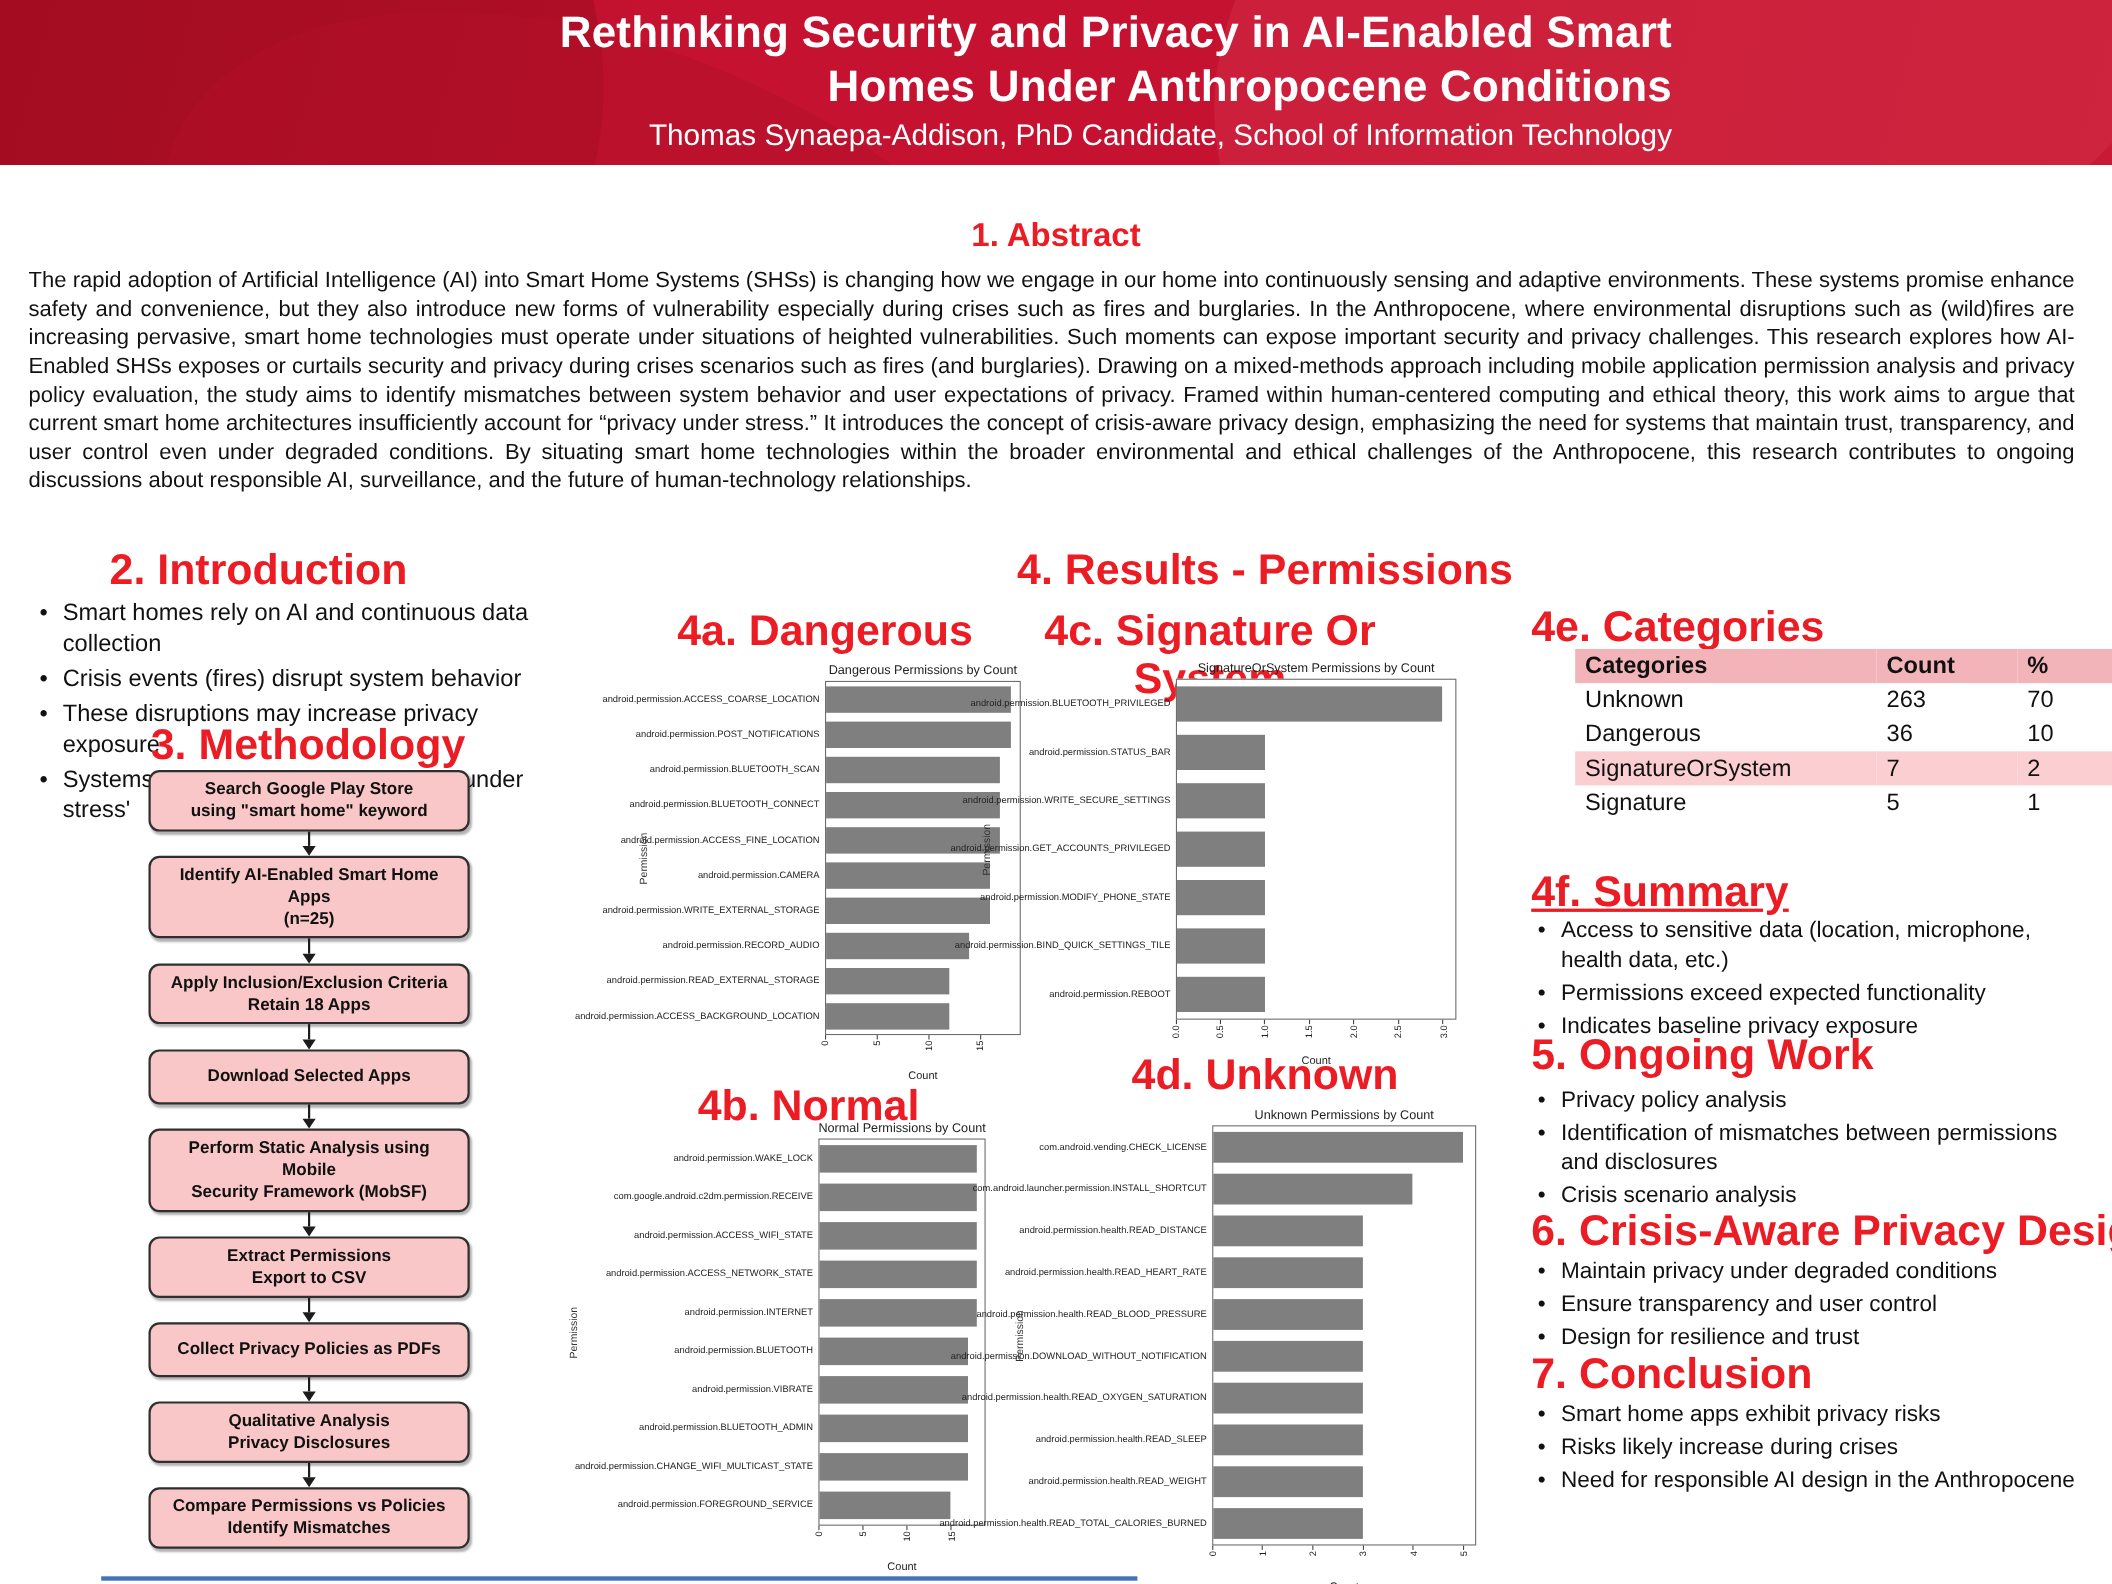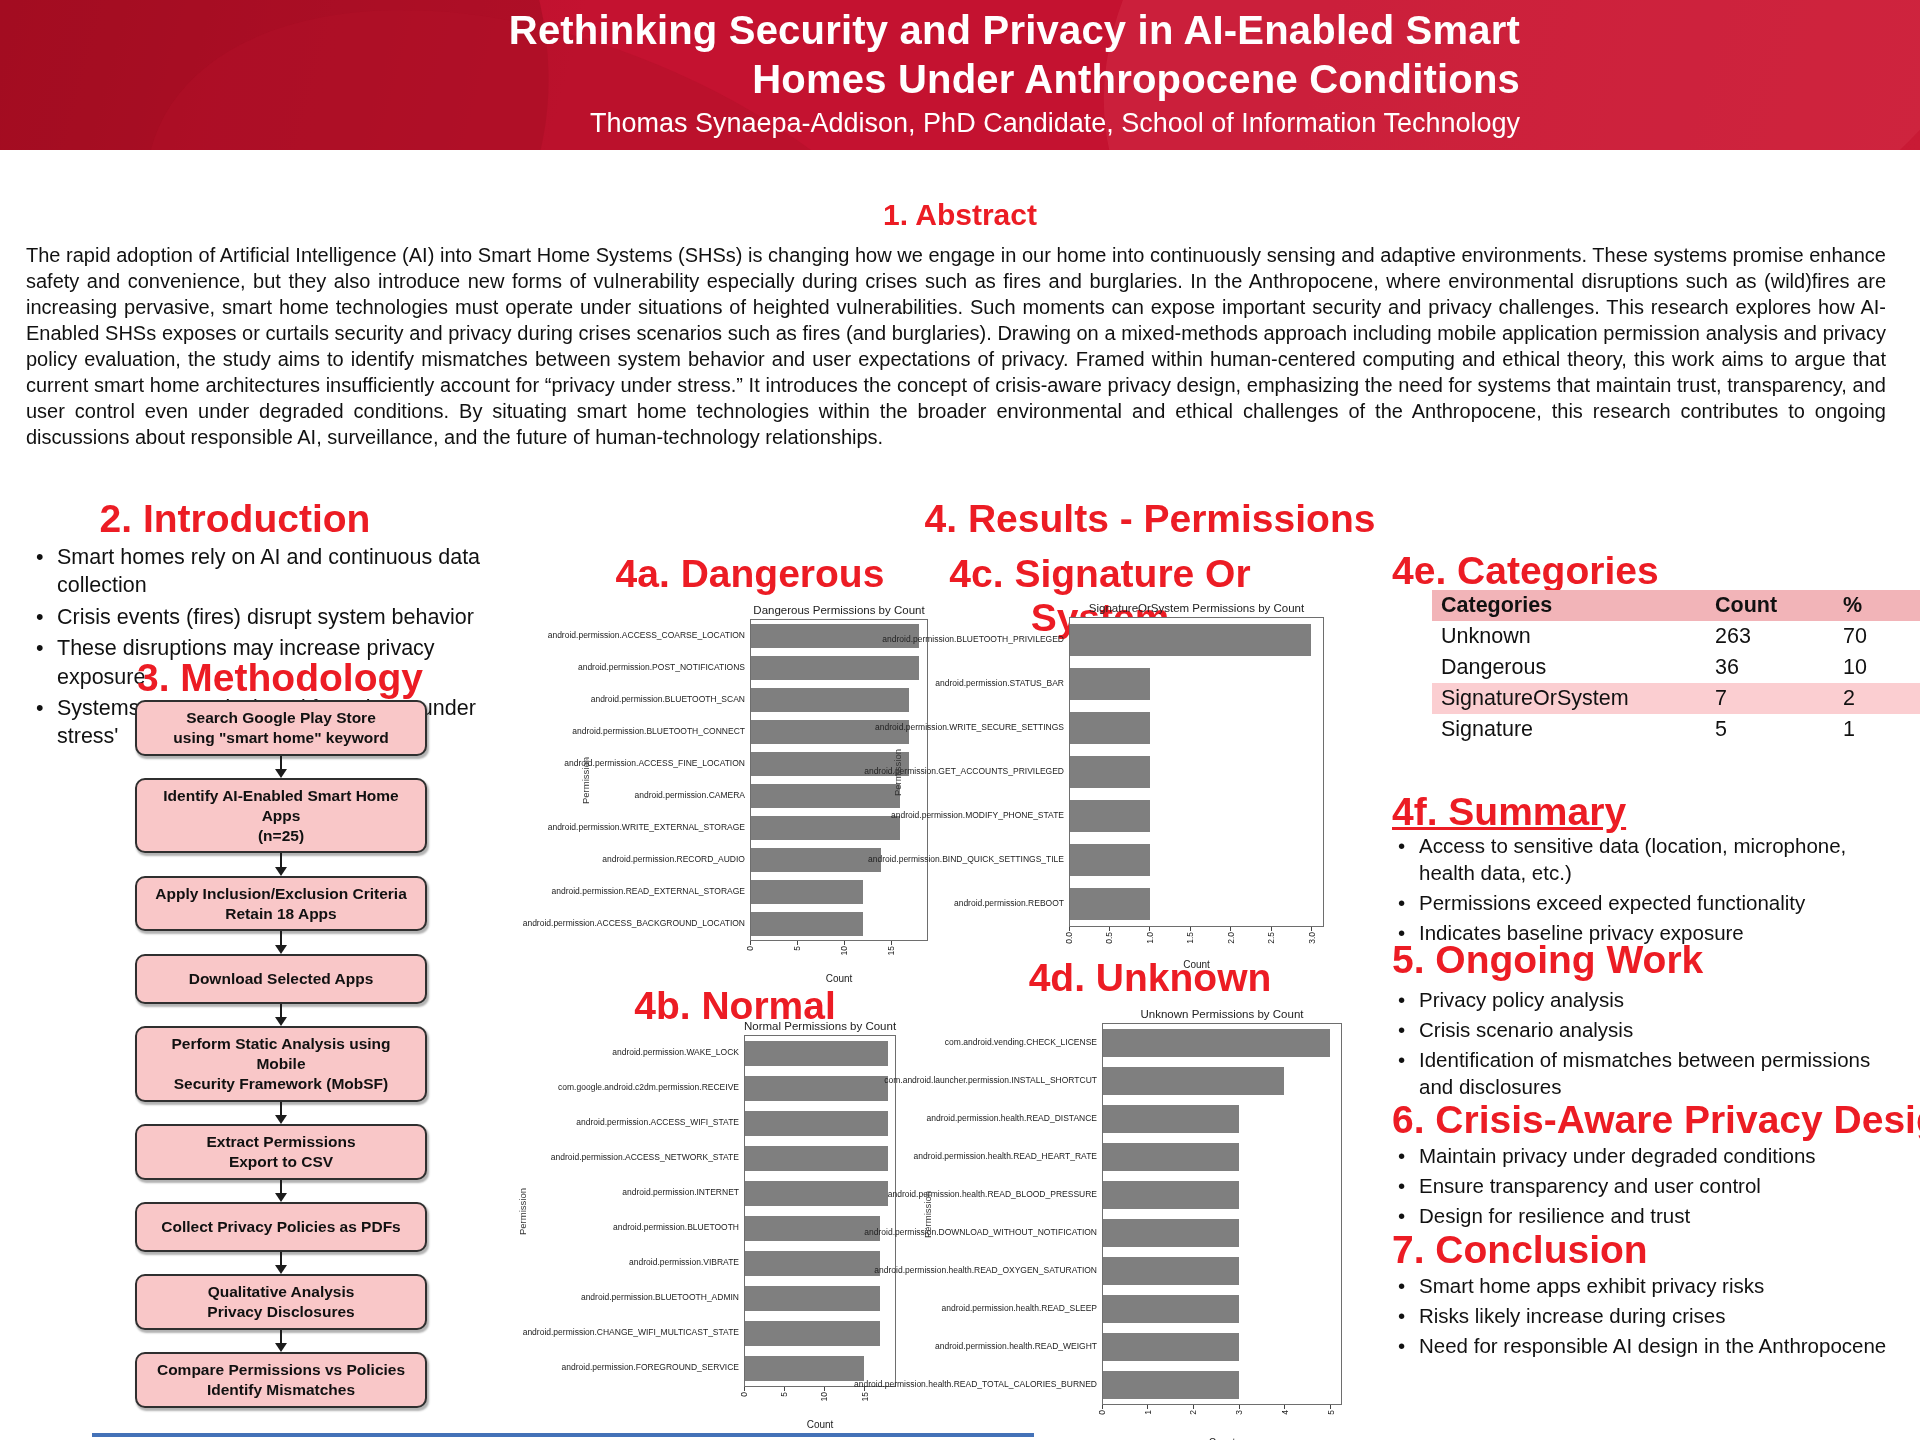--- a/index.html
+++ b/index.html
@@ -461,22 +461,22 @@
 <div class="sec-h" style="left:1392px;top:790px;text-decoration:underline;">4f. Summary</div>
 <ul class="bullets" style="left:1392px;top:832px;width:515px;">
     <li>Access to sensitive data (location, microphone, health data, etc.)</li>
     <li>Permissions exceed expected functionality</li>
     <li>Indicates baseline privacy exposure</li>
   </ul>
 
 <div class="sec-h" style="left:1392px;top:938px;">5. Ongoing Work</div>
 <ul class="bullets" style="left:1392px;top:986px;width:515px;">
     <li>Privacy policy analysis</li>
+    <li>Identification of mismatches between permissions and disclosures</li>
     <li>Crisis scenario analysis</li>
-    <li>Identification of mismatches between permissions and disclosures</li>
   </ul>
 
 <div class="sec-h" style="left:1392px;top:1098px;">6. Crisis-Aware Privacy Design</div>
 <ul class="bullets" style="left:1392px;top:1142px;width:515px;">
     <li>Maintain privacy under degraded conditions</li>
     <li>Ensure transparency and user control</li>
     <li>Design for resilience and trust</li>
   </ul>
 
 <div class="sec-h" style="left:1392px;top:1228px;">7. Conclusion</div>

